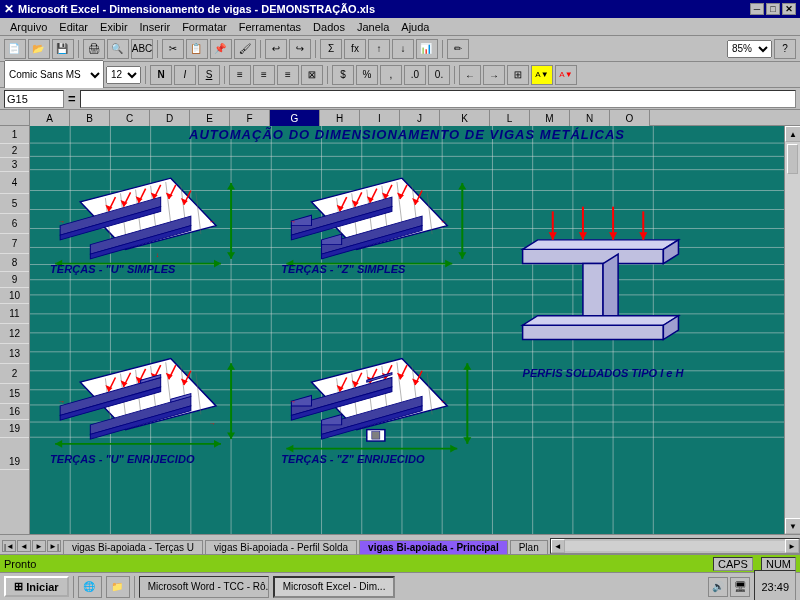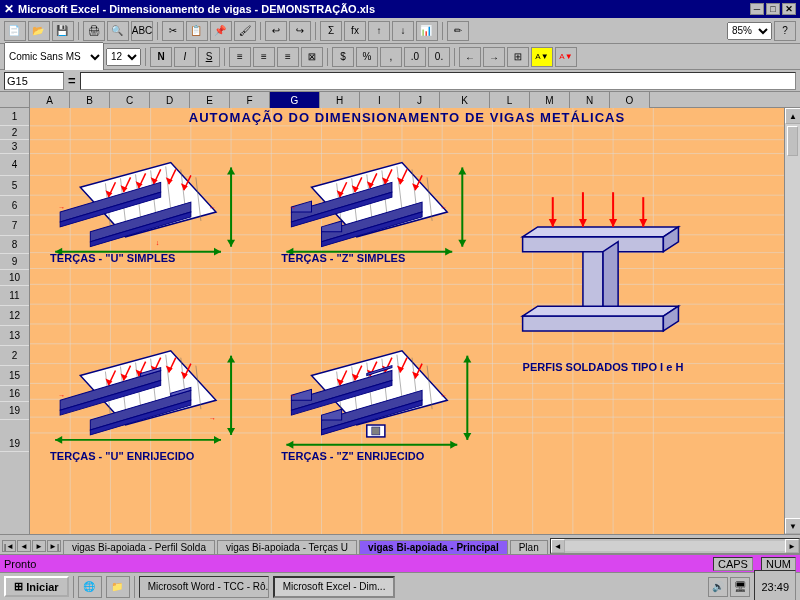--- a/index.html
+++ b/index.html
@@ -124,28 +124,29 @@
       height: 16px;
       border-bottom: 1px solid #ddd;
       font-size: 10px;
       display: flex; align-items: center; justify-content: center;
       background: #c0c0c0;
     }
 
     
     .sheet-content {
       flex: 1;
-      background: #fdba74;
+      background: #0f766e;
       position: relative;
       overflow: hidden;
+      font-style: italic;
     }
 
     
     .status-bar {
-      background: #d946ef;
+      background: #84cc16;
       height: 18px;
       display: flex;
       align-items: center;
       padding: 2px 4px;
       border-top: 1px solid #888;
       font-size: 11px;
     }
     .status-left { flex: 1; }
     .status-right { display: flex; gap: 8px; }
     .status-item {
@@ -273,20 +274,31 @@
       <span style="font-size:12px;">✕</span>
       <span>Microsoft Excel - Dimensionamento de vigas - DEMONSTRAÇÃO.xls</span>
     </div>
     <div class="title-bar-right">
       <div class="title-btn">─</div>
       <div class="title-btn">□</div>
       <div class="title-btn">✕</div>
     </div>
   </div>
 
+  <div class="menu-bar">
+    <span class="menu-item">Arquivo</span>
+    <span class="menu-item">Editar</span>
+    <span class="menu-item">Exibir</span>
+    <span class="menu-item">Inserir</span>
+    <span class="menu-item">Formatar</span>
+    <span class="menu-item">Ferramentas</span>
+    <span class="menu-item">Dados</span>
+    <span class="menu-item">Janela</span>
+    <span class="menu-item">Ajuda</span>
+  </div>
 
   <div class="toolbar">
     <div class="toolbar-btn">📄</div>
     <div class="toolbar-btn">📂</div>
     <div class="toolbar-btn">💾</div>
     <div class="toolbar-separator"></div>
     <div class="toolbar-btn">🖨</div>
     <div class="toolbar-btn">🔍</div>
     <div class="toolbar-btn">ABC</div>
     <div class="toolbar-separator"></div>
@@ -675,24 +687,24 @@
       </div>
 
       <div style="display:flex; align-items:flex-end; background:#c0c0c0; border-top:1px solid #888; height:20px;">
         <div class="tab-nav">
           <div class="tab-nav-btn">|◄</div>
           <div class="tab-nav-btn">◄</div>
           <div class="tab-nav-btn">►</div>
           <div class="tab-nav-btn">►|</div>
         </div>
         <div class="sheet-tab">
+          <span>vigas Bi-apoiada - Terças U</span>
+        </div>
+        <div class="sheet-tab">
           <span>vigas Bi-apoiada - Perfil Solda</span>
-        </div>
-        <div class="sheet-tab">
-          <span>vigas Bi-apoiada - Terças U</span>
         </div>
         <div class="sheet-tab active">
           <span>vigas Bi-apoiada - Principal</span>
         </div>
         <div class="sheet-tab">
           <span>Plan</span>
         </div>
 
         <div style="flex:1; height:16px; background:#c0c0c0; border:1px inset #888; display:flex; align-items:center;">
           <div style="width:14px;height:14px;background:#c0c0c0;border:1px outset #fff;display:flex;align-items:center;justify-content:center;font-size:8px;cursor:pointer;">◄</div>

